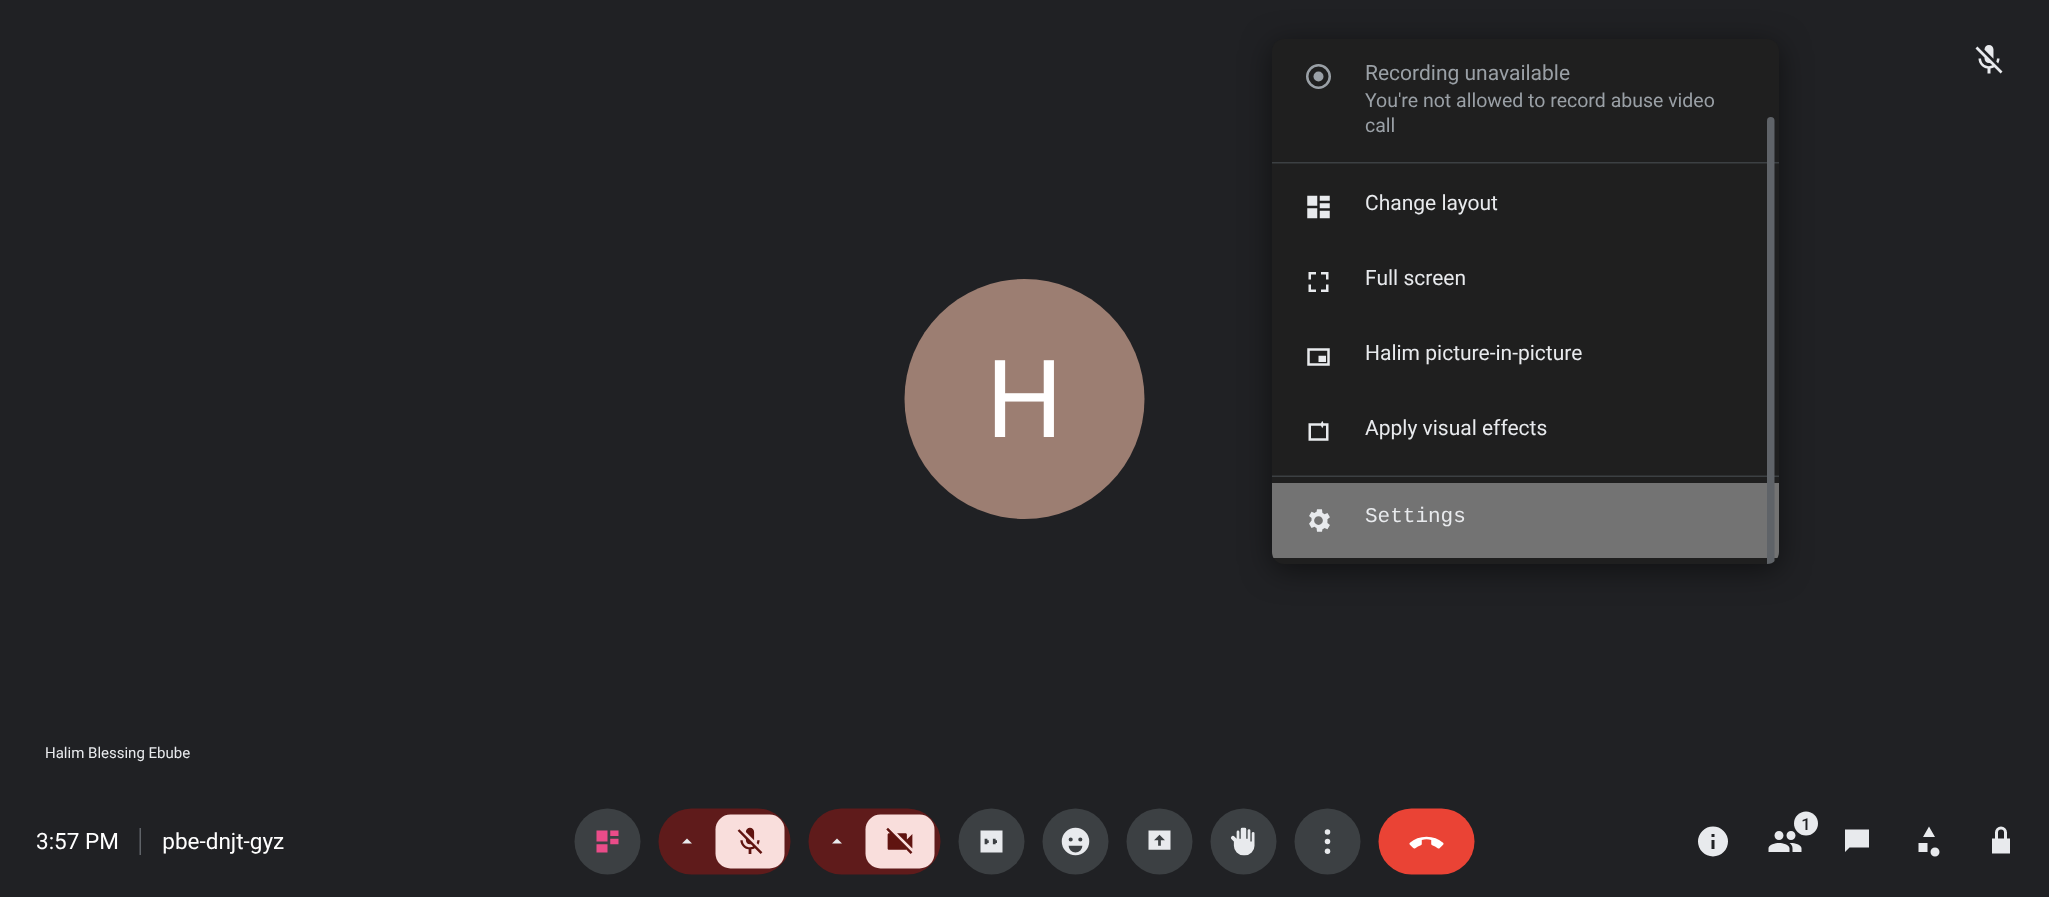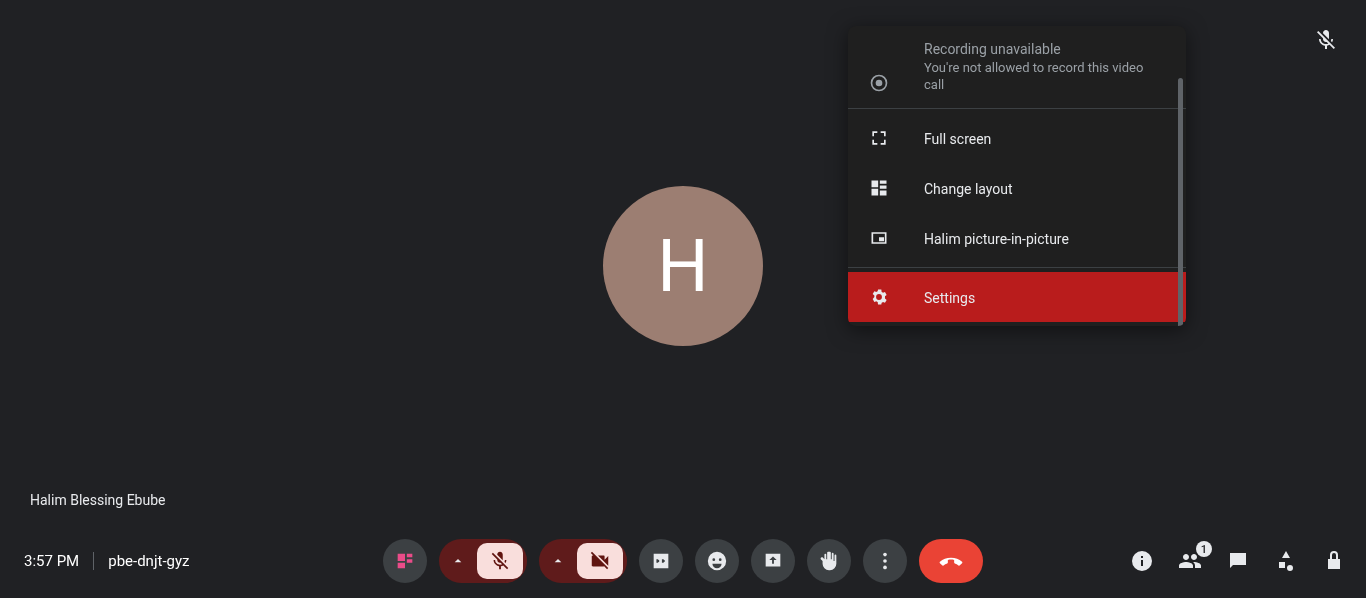--- a/index.html
+++ b/index.html
@@ -21,21 +21,21 @@
     width: 160px; height: 160px;
     border-radius: 50%;
     background: #9c7e72;
     display: flex; align-items: center; justify-content: center;
     left: 603px; top: 186px;
     font-size: 72px; color: #fff; font-weight: 400;
   }
   .participant-name {
     position: absolute;
     left: 30px; bottom: 16px;
-    font-size: 14px; color: #e8eaed;
+    font-size: 10px; color: #e8eaed;
   }
   .mic-off-remote {
     position: absolute;
     right: 28px; top: 28px;
     width: 24px; height: 24px;
     display: flex; align-items: center; justify-content: center;
     color: #e8eaed;
   }
 
   
@@ -121,25 +121,25 @@
     color: #e8eaed;
     font-size: 14px;
   }
   .menu .scroll-thumb {
     position:absolute; right:3px; top:52px; width:5px; height:440px;
     background:#5f6368; border-radius:3px;
   }
   .menu-section { padding: 4px 0; }
   .menu-divider { height:1px; background:#3c4043; }
   .menu-item {
-    display:flex; align-items:flex-end; gap:34px;
+    display:flex; align-items:flex-start; gap:20px;
     padding: 14px 20px;
     cursor:pointer;
   }
-  .menu-item:hover, .menu-item.hover { background:#b91c1c; }
+  .menu-item:hover, .menu-item.hover { background:#737373;font-family:Liberation Mono, monospace; }
   .menu-item .mi-icon { width:22px; height:22px; display:flex; align-items:center; justify-content:center; flex-shrink:0;}
   .menu-item .mi-icon svg { width:20px; height:20px; fill:#e8eaed; }
   .menu-item.disabled { cursor:default; color:#9aa0a6; }
   .menu-item.disabled .mi-icon svg { fill:#9aa0a6; }
   .menu-item .mi-text { line-height:1.35; }
   .menu-item .mi-sub { color:#9aa0a6; font-size:13px; }
 </style>
 </head>
 <body>
 
@@ -160,50 +160,58 @@
 
   <div class="menu-item disabled">
     <span class="mi-icon">
       <svg viewBox="0 0 24 24">
           <circle cx="12" cy="12" r="9" fill="none" stroke="#9aa0a6" stroke-width="2"></circle>
           <circle cx="12" cy="12" r="4" fill="#9aa0a6"></circle>
         </svg>
     </span>
     <span class="mi-text">
       <div>Recording unavailable</div>
-      <div class="mi-sub">You're not allowed to record this video call</div>
+      <div class="mi-sub">You're not allowed to record abuse video call</div>
     </span>
   </div>
 
   <div class="menu-divider"></div>
 
   <div class="menu-section">
     <div class="menu-item">
       <span class="mi-icon">
           <svg viewBox="0 0 24 24">
+            <path d="M3 3h8v8H3V3zm10 0h8v4h-8V3zm0 6h8v4h-8V9zM3 13h8v8H3v-8zm10 2h8v6h-8v-6z"></path>
+          </svg>
+        </span>
+      <span class="mi-text">Change layout</span>
+    </div>
+    <div class="menu-item">
+      <span class="mi-icon">
+          <svg viewBox="0 0 24 24">
             <path d="M4 4h6v2H6v4H4V4zm16 0v6h-2V6h-4V4h6zM4 20v-6h2v4h4v2H4zm16 0h-6v-2h4v-4h2v6z"></path>
           </svg>
         </span>
       <span class="mi-text">Full screen</span>
     </div>
     <div class="menu-item">
       <span class="mi-icon">
           <svg viewBox="0 0 24 24">
-            <path d="M3 3h8v8H3V3zm10 0h8v4h-8V3zm0 6h8v4h-8V9zM3 13h8v8H3v-8zm10 2h8v6h-8v-6z"></path>
-          </svg>
-        </span>
-      <span class="mi-text">Change layout</span>
+            <path d="M3 5h18v14H3V5zm2 2v10h14V7H5zm7 4h6v5h-6v-5z"></path>
+          </svg>
+        </span>
+      <span class="mi-text">Halim picture-in-picture</span>
     </div>
     <div class="menu-item">
       <span class="mi-icon">
           <svg viewBox="0 0 24 24">
-            <path d="M3 5h18v14H3V5zm2 2v10h14V7H5zm7 4h6v5h-6v-5z"></path>
-          </svg>
-        </span>
-      <span class="mi-text">Halim picture-in-picture</span>
+            <path d="M4 5h16v14H4V5zm2 2v10h12V7H6zm9-4l1 2 2 1-2 1-1 2-1-2-2-1 2-1 1-2z"></path>
+          </svg>
+        </span>
+      <span class="mi-text">Apply visual effects</span>
     </div>
   </div>
 
   <div class="menu-divider"></div>
 
   <div class="menu-section">
     <div class="menu-item hover">
       <span class="mi-icon">
           <svg viewBox="0 0 24 24">
             <path d="M19.14 12.94a7.07 7.07 0 000-1.88l2.03-1.58-2-3.46-2.39.96a7.03 7.03 0 00-1.62-.94L14.8 3h-4l-.36 2.04c-.58.23-1.12.55-1.62.94l-2.39-.96-2 3.46 2.03 1.58a7.07 7.07 0 000 1.88L4.43 14.5l2 3.46 2.39-.96c.5.39 1.04.71 1.62.94L10.8 21h4l.36-2.04c.58-.23 1.12-.55 1.62-.94l2.39.96 2-3.46-2.03-1.58zM12 15.5A3.5 3.5 0 1112 8.5a3.5 3.5 0 010 7z"></path>

